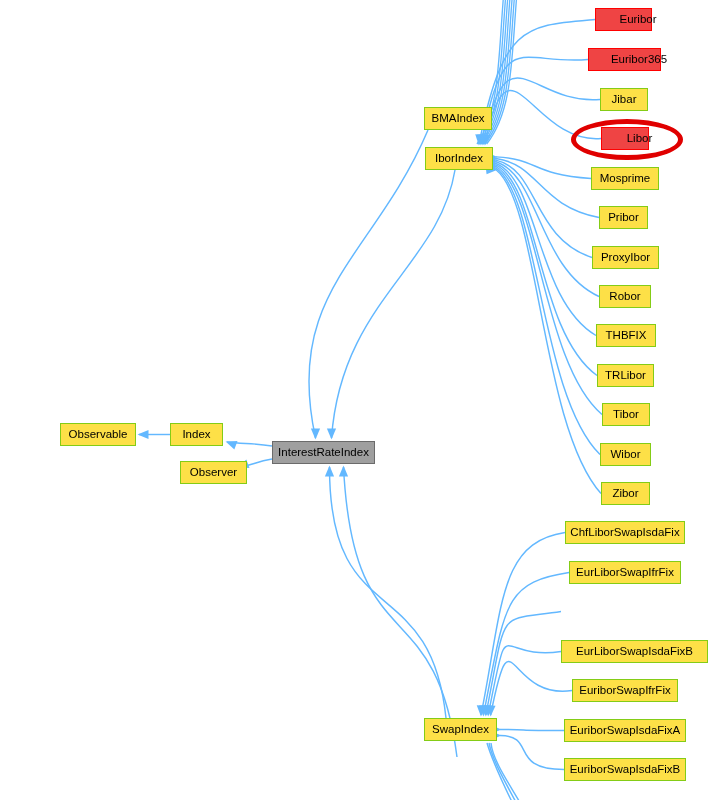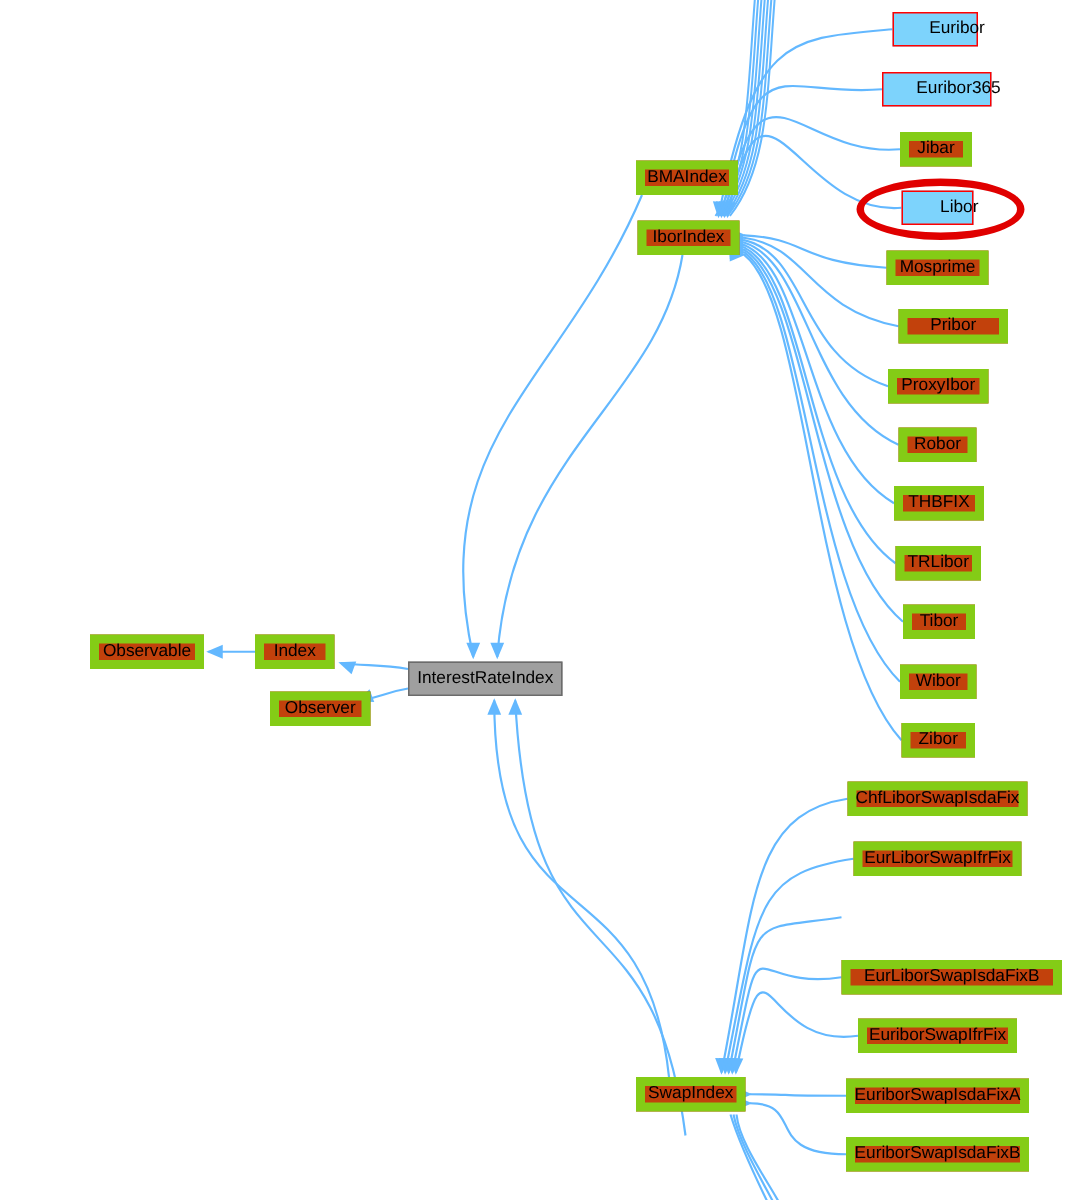--- a/index.html
+++ b/index.html
@@ -20,29 +20,29 @@
   .node{
     position:absolute;
     box-sizing:border-box;
     display:flex;
     align-items:center;
     justify-content:center;
     height:23px;
     font-size:11.5px;
     line-height:1;
     color:#000000;
-    background:#c2410c;
-    border:6px solid #84cc16;
+    background:#fde047;
+    border:1px solid #84cc16;
     white-space:nowrap;
     letter-spacing:0px;
     z-index:3;
   }
   .node.highlight{
     border:1px solid #ff0000;
-    background:#7dd3fc;
+    background:#ef4444;
     padding-left:29px;
   }
   .node.current{
     background:#9f9f9f;
     border:1px solid #6b6b6b;
     color:#000000;
   }
   .ellipse-mark{
     position:absolute;
     border:5px solid #e00000;
@@ -201,21 +201,21 @@
     <div class="node" style="left: 170px; top: 423px; width: 53px;">Index</div>
     <div class="node" style="left: 168px; top: 461px; width: 67px; margin-left: 12px;">Observer</div>
     <div class="node current" style="left: 272px; top: 441px; width: 103px;">InterestRateIndex</div>
     <div class="node" style="left: 424px; top: 107px; width: 68px;">BMAIndex</div>
     <div class="node" style="left: 425px; top: 147px; width: 68px;">IborIndex</div>
     <div class="node highlight" style="left: 595px; top: 8px; width: 57px;">Euribor</div>
     <div class="node highlight" style="left: 588px; top: 48px; width: 73px;">Euribor365</div>
     <div class="node" style="left: 600px; top: 88px; width: 48px;">Jibar</div>
     <div class="node highlight" style="left: 601px; top: 127px; width: 48px;">Libor</div>
     <div class="node" style="left: 591px; top: 167px; width: 68px;">Mosprime</div>
-    <div class="node" style="left: 599px; top: 206px; width: 73px;">Pribor</div>
+    <div class="node" style="left: 599px; top: 206px; width: 49px;">Pribor</div>
     <div class="node" style="left: 592px; top: 246px; width: 67px;">ProxyIbor</div>
     <div class="node" style="left: 599px; top: 285px; width: 52px; text-align: right;">Robor</div>
     <div class="node" style="left: 596px; top: 324px; width: 60px;">THBFIX</div>
     <div class="node" style="left: 597px; top: 364px; width: 57px;">TRLibor</div>
     <div class="node" style="left: 602px; top: 403px; width: 48px;">Tibor</div>
     <div class="node" style="left: 600px; top: 443px; width: 51px;">Wibor</div>
     <div class="node" style="left: 601px; top: 482px; width: 49px;">Zibor</div>
     <div class="node" style="left: 565px; top: 521px; width: 120px;">ChfLiborSwapIsdaFix</div>
     <div class="node" style="left: 569px; top: 561px; width: 112px;">EurLiborSwapIfrFix</div>
     <div class="node" style="left: 561px; top: 640px; width: 147px;">EurLiborSwapIsdaFixB</div>

